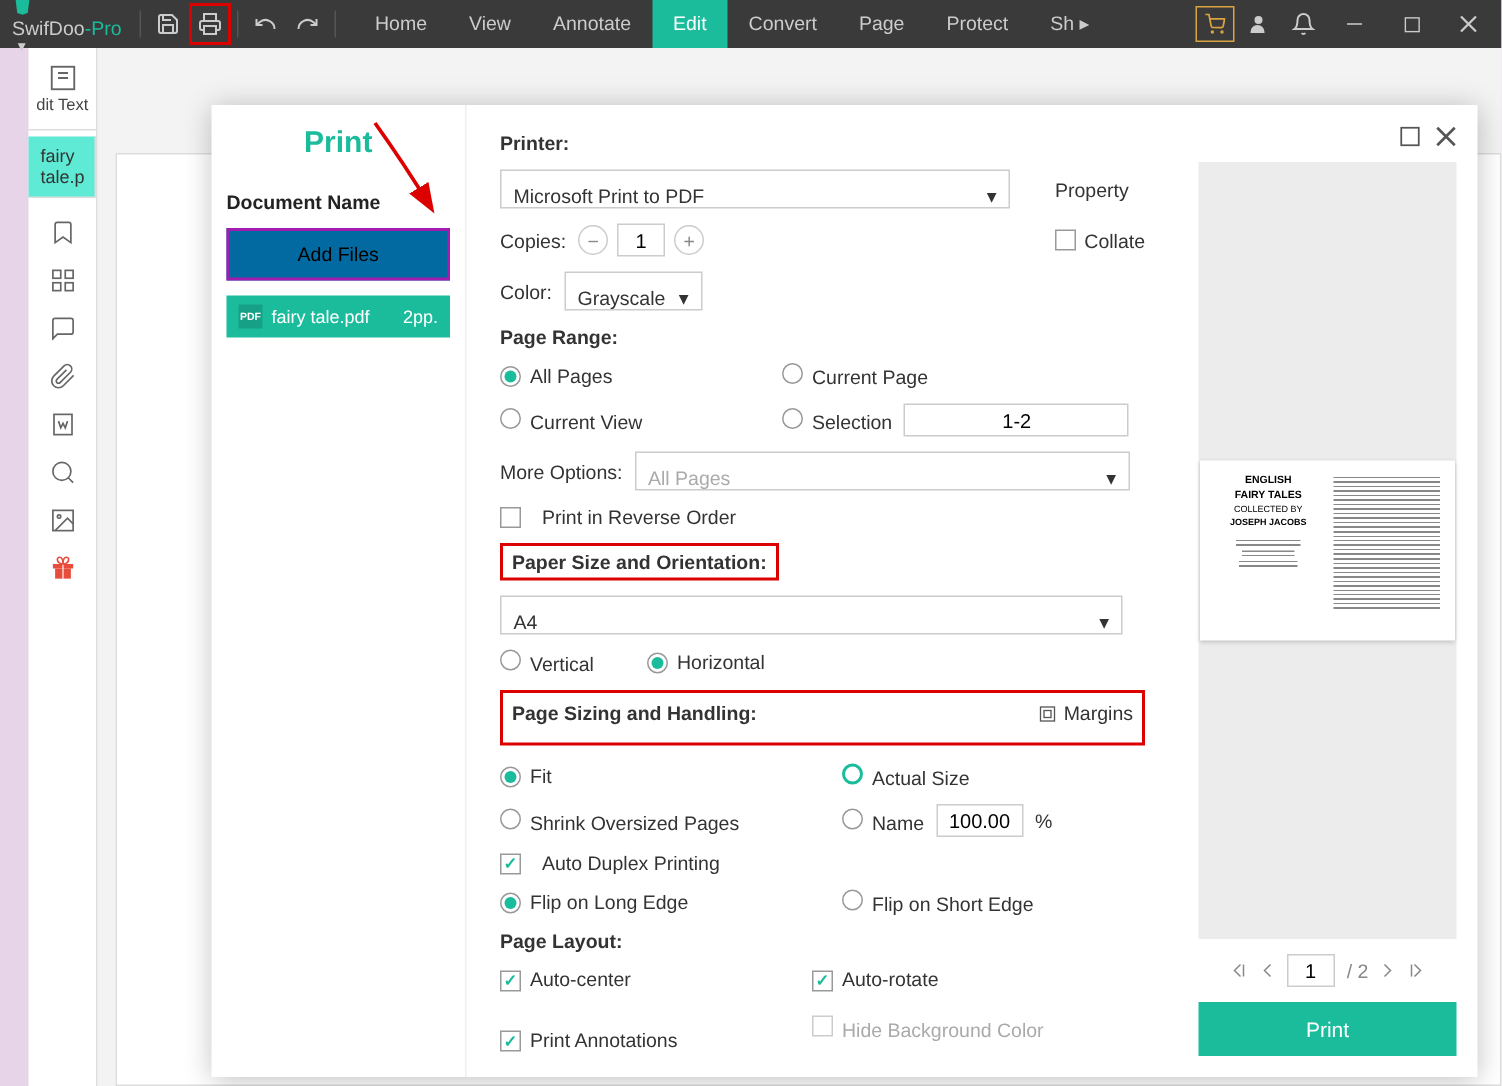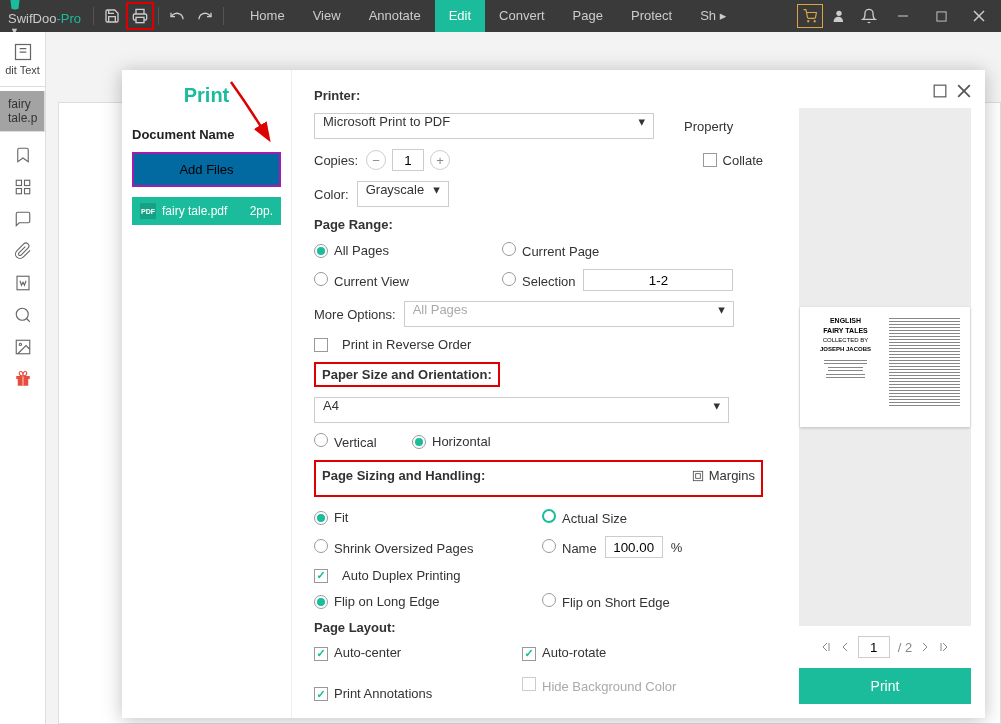--- a/index.html
+++ b/index.html
@@ -13,45 +13,45 @@
 .tb-icon { width:28px; height:28px; display:flex; align-items:center; justify-content:center; cursor:pointer; color:#ccc; }
 .tb-icon svg { width:16px; height:16px; }
 .tb-highlight { border:2px solid #d00; }
 .menu { display:flex; margin-left:8px; }
 .menu-item { padding:0 14px; height:32px; line-height:32px; cursor:pointer; }
 .menu-item.active { background:#1abc9c; color:#fff; }
 .tb-right { margin-left:auto; display:flex; align-items:center; gap:2px; padding-right:4px; }
 .win-btn { width:36px; height:32px; display:flex; align-items:center; justify-content:center; cursor:pointer; }
 .cart-highlight { border:1px solid #d9a441; width:26px; height:24px; display:flex; align-items:center; justify-content:center; }
 
-.appbody { display:flex; height:calc(100% - 32px); }
+.appbody { display:flex; height:calc(100% - 32px);padding-left:19px; }
 .leftstrip { width:46px; background:#fff; border-right:1px solid #ddd; display:flex; flex-direction:column; align-items:center; padding-top:4px; gap:4px; }
 .edit-text-cell { display:flex; flex-direction:column; align-items:center; font-size:11px; color:#444; padding:6px 0; }
 .edit-text-cell svg { width:20px; height:20px; margin-bottom:2px; }
-.file-tab { background:#a3a3a3; border-right:1px solid #ddd; border-bottom:1px solid #ddd; padding:6px 8px; font-size:12px; color:#333; }
+.file-tab { background:#5eead4; border-right:1px solid #ddd; border-bottom:1px solid #ddd; padding:6px 8px; font-size:12px; color:#333; }
 .side-icons { display:flex; flex-direction:column; gap:14px; margin-top:10px; }
 .side-icons svg { width:18px; height:18px; color:#666; }
 .gift { color:#e74c3c !important; }
 
 .mainarea { flex:1; background:#f3f3f3; position:relative; }
 .doc-bg { position:absolute; left:12px; top:70px; right:0; bottom:0; background:#fff; border:1px solid #ddd; }
 
 .dialog { position:absolute; left:76px; top:38px; right:16px; bottom:6px; background:#fff; box-shadow:0 2px 18px rgba(0,0,0,.25); display:flex; }
 .dlg-left { width:170px; border-right:1px solid #eee; padding:14px 10px; display:flex; flex-direction:column; }
 .dlg-title { color:#1abc9c; font-size:20px; font-weight:600; text-align:center; margin-bottom:20px; }
 .dlg-section-label { font-size:13px; font-weight:600; color:#222; margin-bottom:10px; }
 .add-btn { border:2px solid #a21caf; background:#0369a1; padding:8px; font-size:13px; cursor:pointer; margin-bottom:10px; }
 .file-item { background:#1abc9c; color:#fff; display:flex; align-items:center; padding:6px 8px; font-size:12px; gap:6px; }
 .file-item .pages { margin-left:auto; }
 .file-icon { width:16px; height:16px; background:#16a085; display:flex; align-items:center; justify-content:center; font-size:7px; font-weight:bold; }
 
 .dlg-main { flex:1; padding:18px 22px 14px; overflow:auto; font-size:13px; color:#333; }
 .row { display:flex; align-items:center; margin-bottom:10px; gap:8px; }
 .label-b { font-weight:600; }
-.select { border:1px solid #ccc; background:#fff; height:26px; padding:0 8px; display:flex; align-items:flex-start; justify-content:space-between; cursor:pointer; }
+.select { border:1px solid #ccc; background:#fff; height:26px; padding:0 8px; display:flex; align-items:flex-end; justify-content:space-between; cursor:pointer; }
 .select.wide { width:340px; }
 .select.med { width:92px; }
 .select.full { width:415px; }
 .link { color:#333; cursor:pointer; }
 .stepper { display:flex; align-items:center; gap:6px; }
 .step-btn { width:20px; height:20px; border:1px solid #ccc; border-radius:50%; display:flex; align-items:center; justify-content:center; cursor:pointer; color:#888; font-size:13px; }
 .num-input { width:32px; height:22px; text-align:center; border:1px solid #ccc; }
 .checkbox { width:14px; height:14px; border:1px solid #999; display:inline-flex; align-items:center; justify-content:center; margin-right:6px; cursor:pointer; }
 .checkbox.checked::after { content:"✓"; color:#1abc9c; font-size:11px; font-weight:bold; }
 .radio { width:14px; height:14px; border:1px solid #999; border-radius:50%; display:inline-flex; align-items:center; justify-content:center; margin-right:6px; cursor:pointer; }

